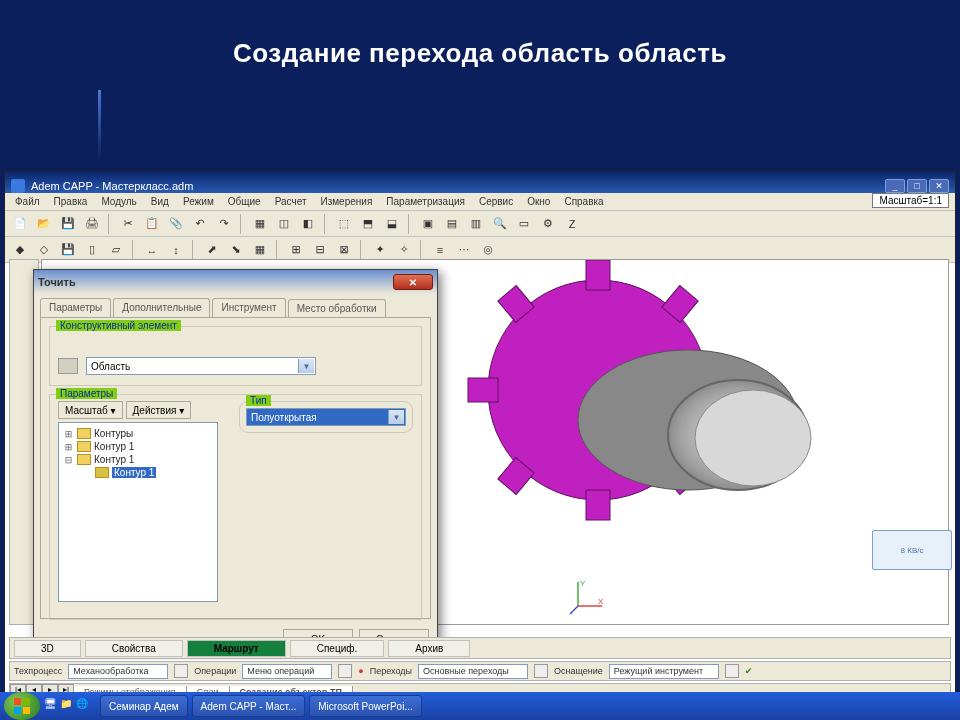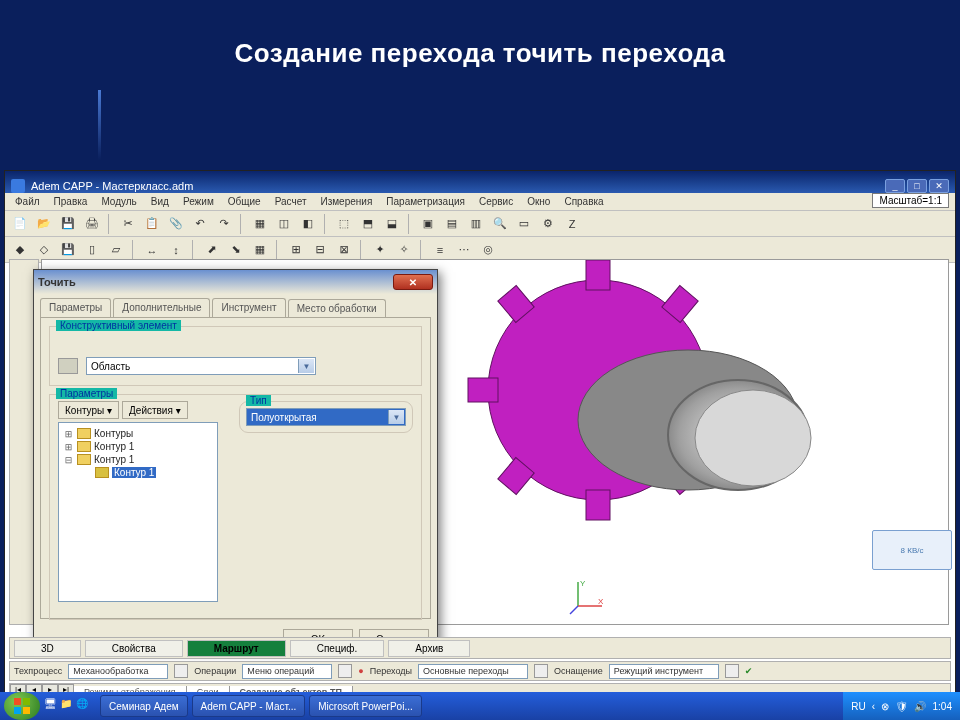--- a/index.html
+++ b/index.html
@@ -22,21 +22,21 @@
   .leftbar { position:absolute; left:4px; top:88px; width:30px; bottom:94px; background:#ece9d8; border:1px solid #b0b0b0;}
   .gear { position:absolute; right:60px; top:-40px;}
   .dialog { position:absolute; left:28px; top:98px; width:405px; height:380px; background:#ece9d8; border:1px solid #444; box-shadow:3px 3px 10px rgba(0,0,0,.5);}
   .dlg-title { height:24px; background:linear-gradient(#6a90d0,#ece9d8); display:flex; align-items:center; justify-content:space-between; padding:0 4px; font-size:11px; font-weight:bold; color:#333;}
   .dlg-close { width:40px; height:16px; background:linear-gradient(#e07050,#b03020); border:1px solid #7a1a10; border-radius:3px; color:#fff; font-size:10px; display:flex; align-items:center; justify-content:center;}
   .dlg-tabs { display:flex; font-size:10px; padding:4px 6px 0 6px; gap:2px;}
   .dlg-tab { padding:3px 8px; background:#ece9d8; border:1px solid #aca899; border-bottom:none; border-radius:3px 3px 0 0; color:#555;}
   .dlg-tab.active { background:#ece9d8; position:relative; top:1px; border-bottom:1px solid #ece9d8;}
   .dlg-body { margin:0 6px 6px 6px; border:1px solid #aca899; height:302px; padding:8px; font-size:10px; position:relative; background:#ece9d8;}
   .fieldset { border:1px solid #d0c8b8; padding:6px 8px 10px 8px; margin-bottom:8px; position:relative;}
-  .fieldset .legend { position:absolute; top:-7px; left:6px; background:#14b8a6; padding:0 4px; color:#0033a0; font-size:10px;}
+  .fieldset .legend { position:absolute; top:-7px; left:6px; background:#84cc16; padding:0 4px; color:#0033a0; font-size:10px;}
   .combo { height:18px; border:1px solid #7f9db9; background:#fff; display:flex; align-items:center; padding:0 4px; font-size:10px; position:relative;}
   .combo .arrow { position:absolute; right:1px; top:1px; width:16px; height:14px; background:linear-gradient(#dbe6f6,#b8cde8); border-left:1px solid #7f9db9; display:flex; align-items:center; justify-content:center; font-size:8px; color:#4a6a9a;}
   .combo.sel { background:#316ac5; color:#fff;}
   .tree { border:1px solid #7f9db9; background:#fff; height:180px; width:160px; padding:4px; font-size:10px; color:#222;}
   .tree-item { display:flex; align-items:center; gap:3px; padding:1px 0;}
   .tree-item .fold { width:11px; font-size:9px; color:#666; text-align:center;}
   .tree-item .ficon { width:14px; height:11px; background:#f0d060; border:1px solid #b89020;}
   .tree-item .label {}
   .tree-item.sel .label { background:#316ac5; color:#fff; padding:0 2px;}
   .tree-item.child { margin-left:18px;}
@@ -58,21 +58,21 @@
   .startbtn { width:36px; height:28px; background:radial-gradient(circle at 35% 35%, #7ec850, #2a7a20); border-radius:50%; margin:0 4px; display:flex; align-items:center; justify-content:center;}
   .task { height:22px; background:linear-gradient(#3b6ed5,#2a52b0); border:1px solid #1a3a8a; border-radius:3px; margin:0 2px; padding:0 8px; display:flex; align-items:center; gap:4px; font-size:10px;}
   .tray { margin-left:auto; height:28px; background:linear-gradient(#1e90ff,#1560bd); padding:0 8px; display:flex; align-items:center; gap:6px; font-size:10px;}
   .qicon { width:16px; height:16px; display:inline-block;}
   .axis { position:absolute; right:340px; bottom:6px; font-size:9px; color:#666;}
   .kvb-badge { position:absolute; right:8px; top:530px; width:80px; height:40px; border:1px solid #7aa0d0; background:#e8f0fa; font-size:8px; color:#4a7ab0; display:flex; align-items:center; justify-content:center; border-radius:2px;}
 </style>
 </head>
 <body>
 
-<div class="slide-title">Создание перехода точить перехода</div>
+<div class="slide-title">Создание перехода область область</div>
 <div class="slide-title-accent"></div>
 
 <div class="app-window">
   <div class="titlebar">
     <div class="tb-text">
       <span class="tb-icon"></span>
       <span>Adem CAPP - Мастеркласс.adm</span>
     </div>
     <div class="winbtns">
       <div class="winbtn">_</div>
@@ -211,21 +211,21 @@
             <span>Область</span>
             <span class="arrow">▼</span>
           </div>
         </div>
       </div>
       <div class="fieldset" style="height:226px;">
         <div class="legend">Параметры</div>
         <div style="display:flex; gap:18px;">
           <div style="width:168px;">
             <div style="display:flex; gap:3px; margin-bottom:3px;">
-              <div class="smallbtn">Контуры ▾</div>
+              <div class="smallbtn">Масштаб ▾</div>
               <div class="smallbtn">Действия ▾</div>
             </div>
             <div class="tree">
               <div class="tree-item">
                   <span class="fold">⊞</span>
                   <span class="ficon"></span>
                   <span class="label">Контуры</span>
                 </div>
               <div class="tree-item">
                   <span class="fold">⊞</span>
@@ -328,21 +328,13 @@
   <span style="width:6px"></span>
   <div class="task">
       <span>Семинар Адем</span>
     </div>
   <div class="task">
       <span>Adem CAPP - Маст...</span>
     </div>
   <div class="task">
       <span>Microsoft PowerPoi...</span>
     </div>
-  <div class="tray">
-    <span>RU</span>
-    <span>‹</span>
-    <span>⊗</span>
-    <span>🛡</span>
-    <span>🔊</span>
-    <span>1:04</span>
-  </div>
 </div>
 
 </body></html>

